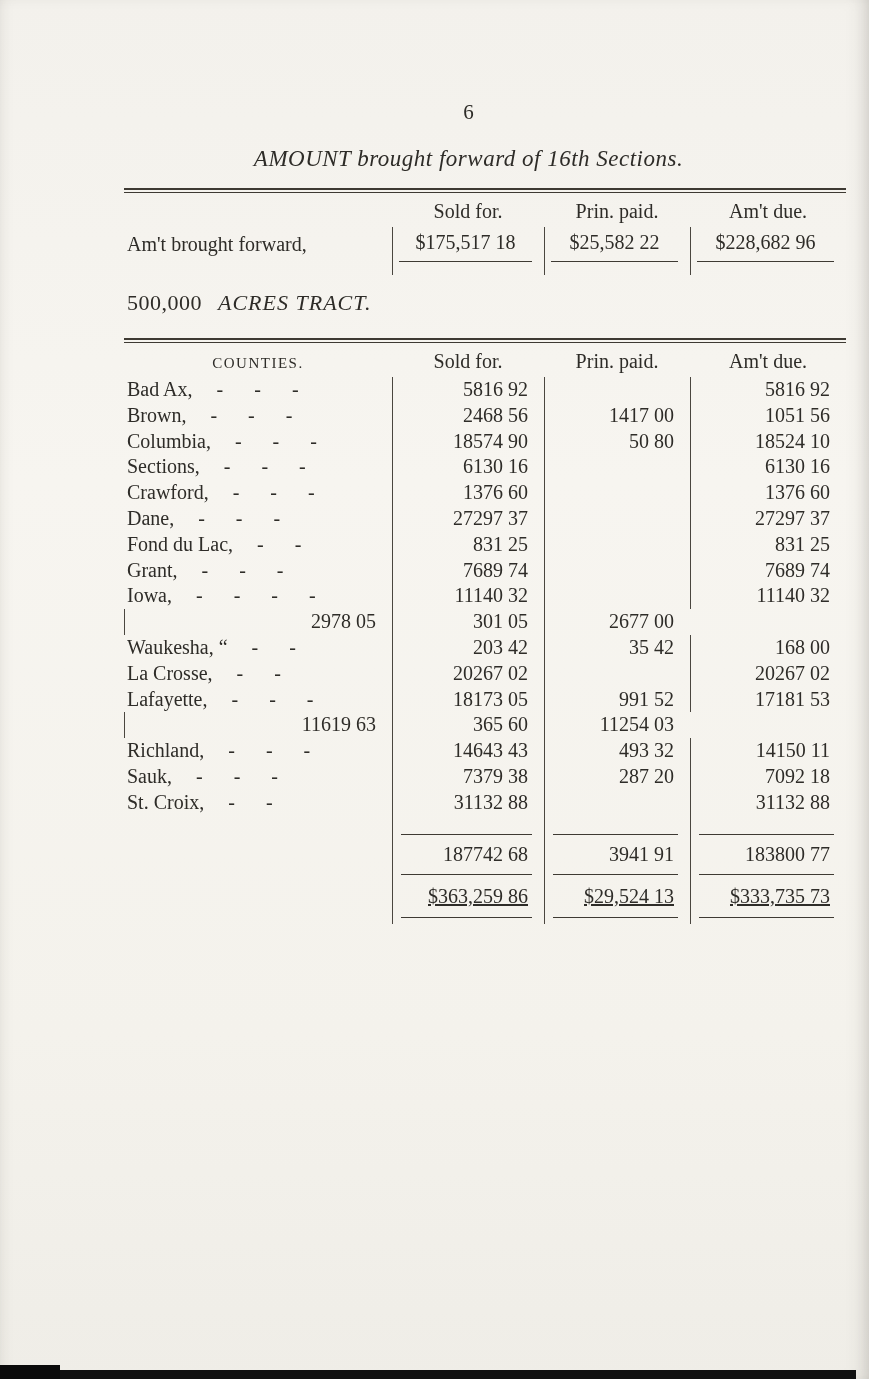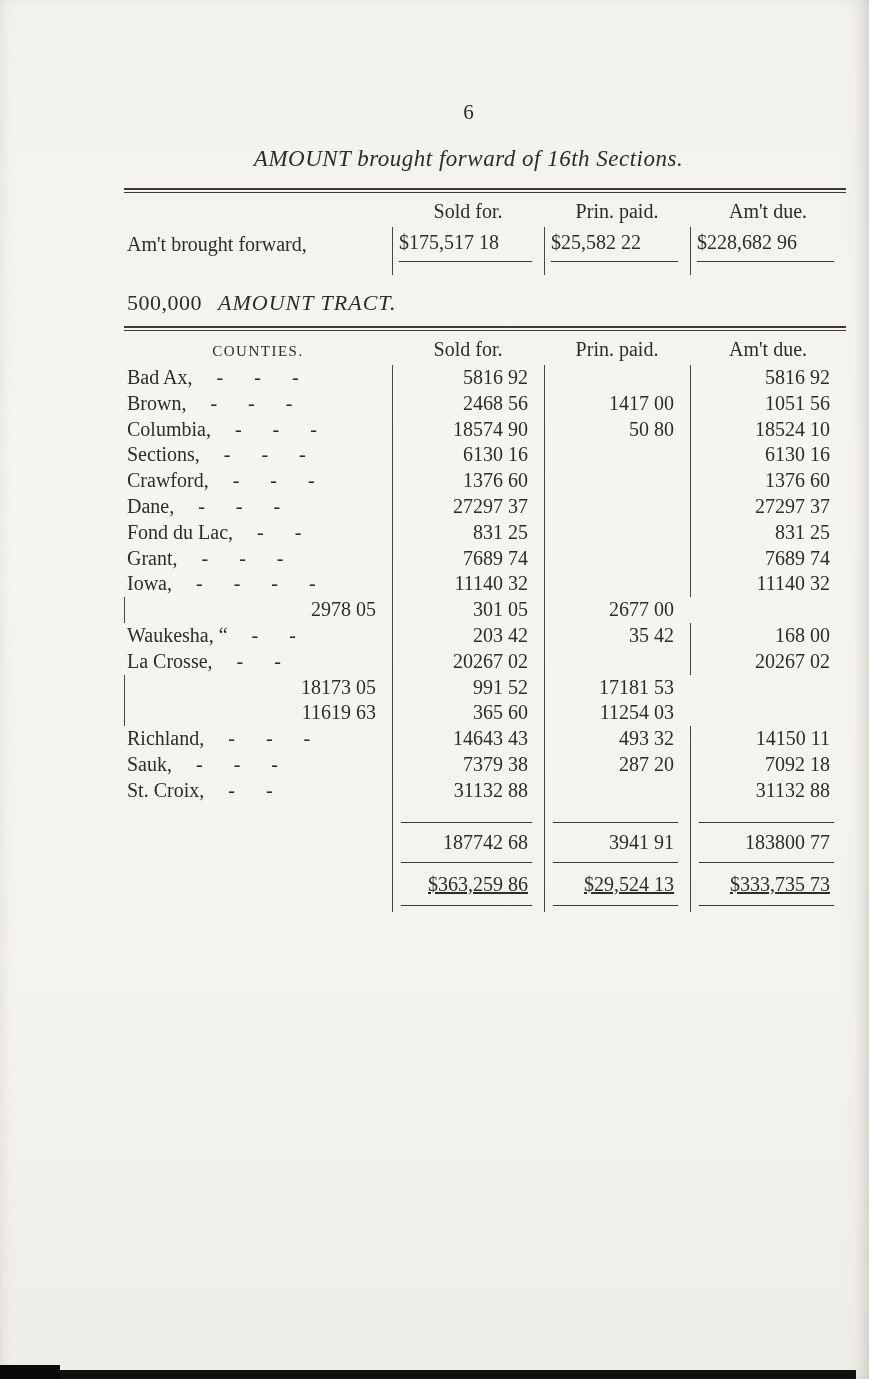--- a/index.html
+++ b/index.html
@@ -29,21 +29,21 @@
     transform: translateX(34px);
   }
 
   .table { position: absolute; left: 124px; width: 722px; }
   .fwd   { top: 188px; }
   .tract-heading {
     position: absolute; left: 127px; top: 290px;
     font-size: 22px; letter-spacing: .5px;
   }
   .tract-heading .ital { font-style: italic; margin-left: 10px; letter-spacing: 1px; }
-  .tract { top: 326px; }
+  .tract { top: 338px; }
 
   .double-rule {
     height: 5px;
     border-top: 2px solid #3e3a33;
     border-bottom: 1px solid #3e3a33;
   }
 
   .grid-row { display: grid; grid-template-columns: 268px 152px 146px 156px; }
   .cell { font-size: 20px; }
 
@@ -54,21 +54,21 @@
     padding-bottom: 5px; align-self: end;
   }
 
   .num { text-align: right; padding-right: 16px; }
   .vline { border-left: 1px solid #4a463f; }
 
   
   .fwd-data { height: 48px; }
   .fwd-data .label { padding: 6px 0 0 3px; }
   .fwd-data .num { text-align: left; padding: 4px 12px 0 6px; }
-  .fwd-data .u { display: block; border-bottom: 1.5px solid #3e3a33; padding-bottom: 7px; }
+  .fwd-data .u { display: block; border-bottom: 1.5px solid #3e3a33; padding-bottom: 7px; text-align: center; }
 
   
   .trow { height: 25.8px; line-height: 25.8px; }
   .trow .county { padding-left: 3px; white-space: nowrap; overflow: hidden; }
   .leader { margin-left: 24px; word-spacing: 26px; }
 
   .spacer-row { height: 12px; }
   .rule-row .num, .spacer-row .num { position: relative; height: 13px; padding: 0; }
   .rule-row .num::after {
     content: ""; position: absolute; left: 8px; right: 12px; top: 6px;
@@ -114,21 +114,21 @@
         <span class="u">$25,582 22</span>
       </div>
       <div class="cell num vline">
         <span class="u">$228,682 96</span>
       </div>
     </div>
   </div>
 
   <div class="tract-heading">
     <span>500,000</span>
-    <span class="ital">AMOUNT TRACT.</span>
+    <span class="ital">ACRES TRACT.</span>
   </div>
 
   <div class="table tract">
     <div class="double-rule"></div>
     <div class="grid-row header-row">
       <div class="cell counties-head">COUNTIES.</div>
       <div class="cell head">Sold for.</div>
       <div class="cell head">Prin. paid.</div>
       <div class="cell head">Am't due.</div>
     </div>
@@ -221,20 +221,23 @@
   </div>
         <div class="grid-row trow">
     <div class="cell county">
       <span>La Crosse,</span><span class="leader">- -</span>
     </div>
     <div class="cell num vline">20267 02</div>
     <div class="cell num vline"></div>
     <div class="cell num vline">20267 02</div>
   </div>
         <div class="grid-row trow">
+    <div class="cell county">
+      <span>Lafayette,</span><span class="leader">- - -</span>
+    </div>
     <div class="cell num vline">18173 05</div>
     <div class="cell num vline">991 52</div>
     <div class="cell num vline">17181 53</div>
   </div>
         <div class="grid-row trow">
     <div class="cell num vline">11619 63</div>
     <div class="cell num vline">365 60</div>
     <div class="cell num vline">11254 03</div>
   </div>
         <div class="grid-row trow">

